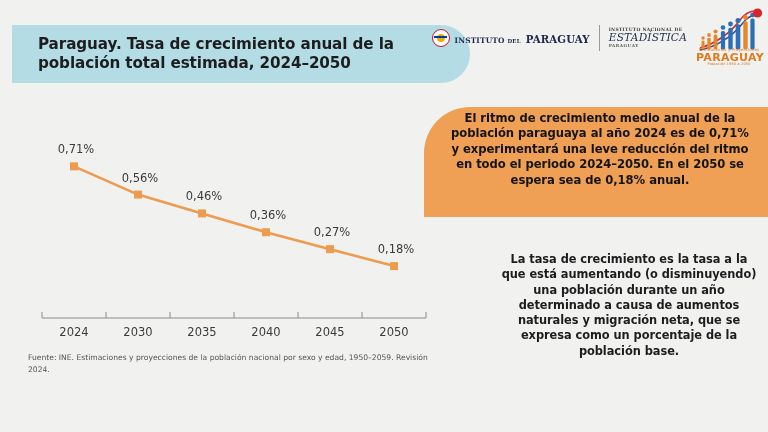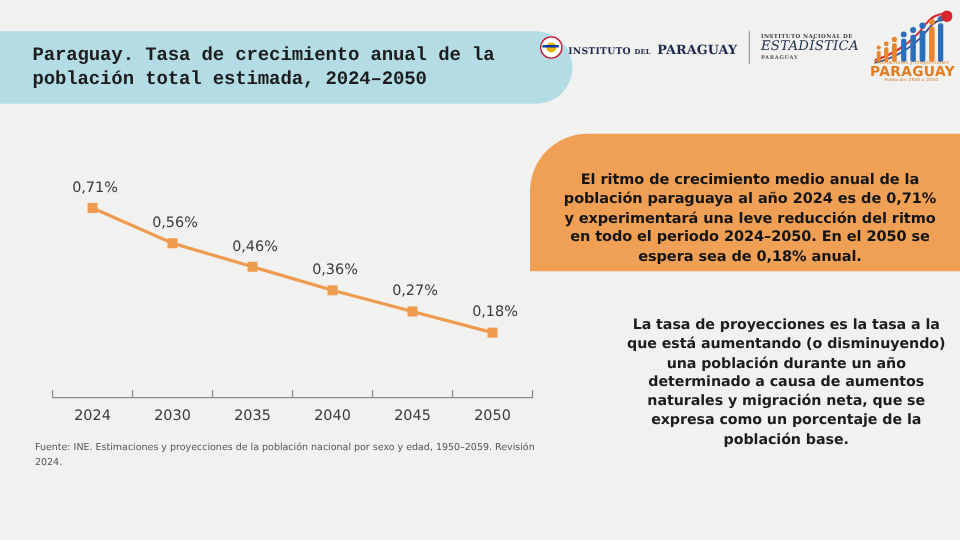--- a/index.html
+++ b/index.html
@@ -11,29 +11,28 @@
     height: 432px;
     background: #f1f1f0;
     font-family: "DejaVu Sans", "Liberation Sans", sans-serif;
     overflow: hidden;
     position: relative;
   }
 
   
   #title-banner {
     position: absolute;
-    left: 0;
+    left: 12px;
     top: 25px;
     width: 458px;
     height: 58px;
     background: #b4dce4;
     border-radius: 0 29px 29px 0;
     display: flex;
     align-items: center;
-    font-family: Liberation Mono, monospace;
   }
   #title-text {
     margin: 0;
     padding-left: 26px;
     padding-right: 18px;
     font-size: 15.2px;
     line-height: 1.28;
     font-weight: bold;
     color: #1d1d1f;
     letter-spacing: -0.1px;
@@ -200,21 +199,21 @@
   
   #callout {
     position: absolute;
     left: 424px;
     top: 107px;
     width: 344px;
     height: 110px;
     background: #efa055;
     border-radius: 46px 0 0 0;
     display: flex;
-    align-items: flex-end;
+    align-items: flex-start;
     justify-content: center;
     box-sizing: border-box;
     padding: 4px 14px 4px 22px;
   }
   #callout-text {
     margin: 0;
     text-align: center;
     font-size: 11.6px;
     line-height: 1.33;
     font-weight: bold;
@@ -340,14 +339,14 @@
   </svg>
 </div>
 
 <div id="source-note">Fuente: INE. Estimaciones y proyecciones de la población nacional por sexo y edad, 1950–2059. Revisión 2024.</div>
 
 <div id="callout">
   <p id="callout-text">El ritmo de crecimiento medio anual de la población paraguaya al año 2024 es de 0,71% y experimentará una leve reducción del ritmo en todo el periodo 2024–2050. En el 2050 se espera sea de 0,18% anual.</p>
 </div>
 
 <div id="definition">
-  <p id="definition-text">La tasa de proyecciones es la tasa a la que está aumentando (o disminuyendo) una población durante un año determinado a causa de aumentos naturales y migración neta, que se expresa como un porcentaje de la población base.</p>
+  <p id="definition-text">La tasa de crecimiento es la tasa a la que está aumentando (o disminuyendo) una población durante un año determinado a causa de aumentos naturales y migración neta, que se expresa como un porcentaje de la población base.</p>
 </div>
 
 </body></html>

